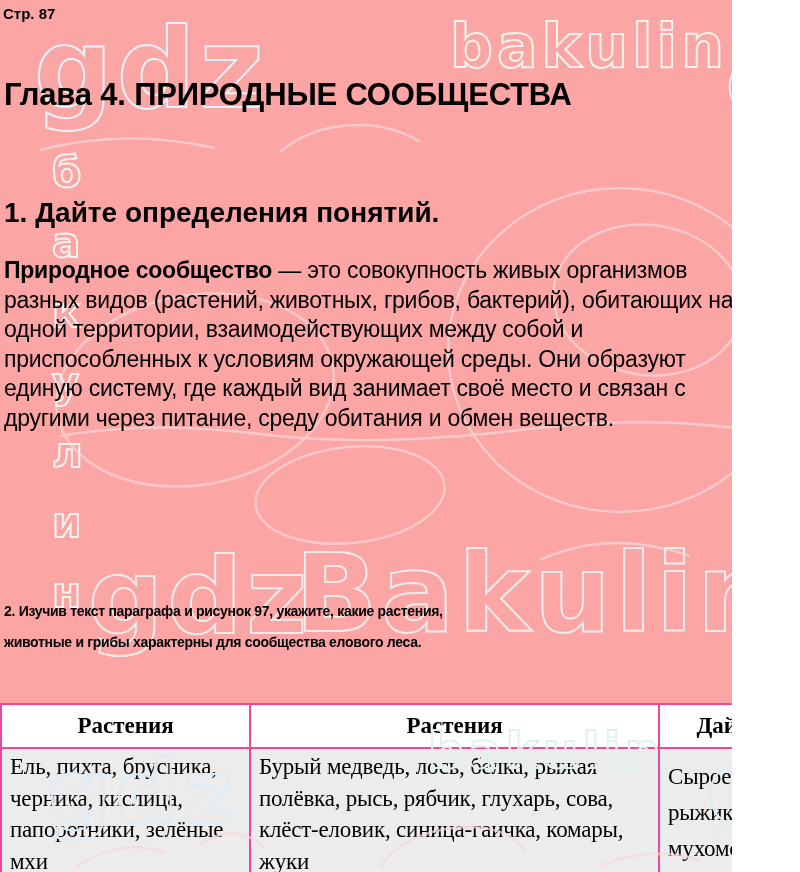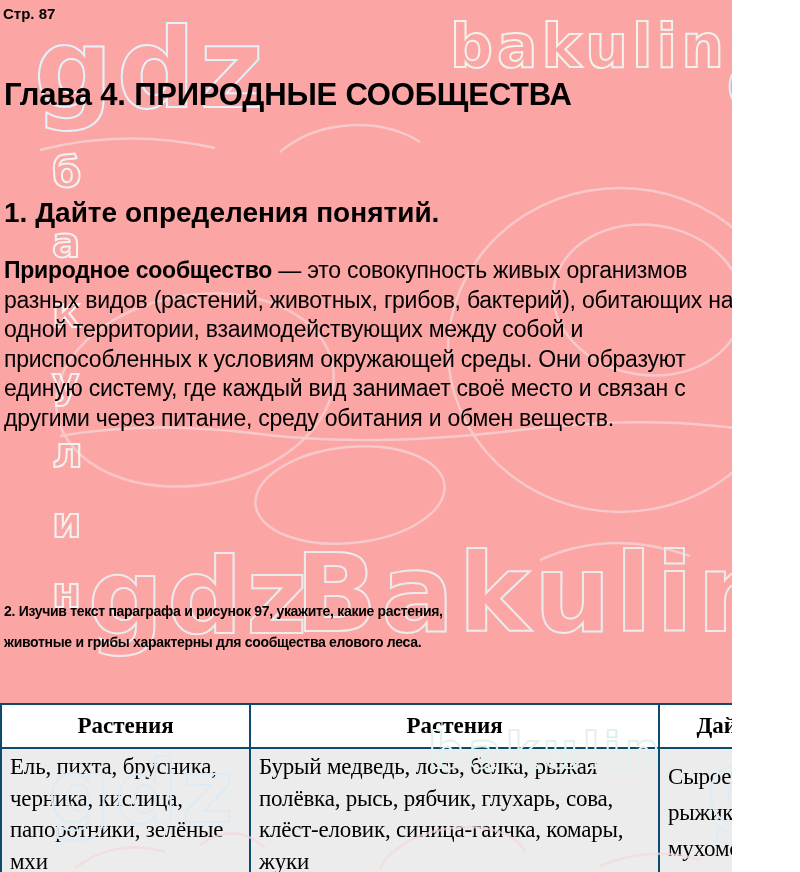--- a/index.html
+++ b/index.html
@@ -52,21 +52,21 @@
     font-size:14px;font-weight:bold;line-height:30.5px;letter-spacing:-0.3px;
     white-space:pre-line;
   }
   
   .answer-table{
     position:absolute;left:0;top:703px;z-index:1;
     width:795px;border-collapse:collapse;table-layout:fixed;
     font-family:"Liberation Serif","DejaVu Serif",serif;
   }
   .answer-table th,.answer-table td{
-    border:2px solid #0c4a6e;
+    border:2px solid #ec4899;
   }
   .answer-table th{
     height:40px;background:#ffffff;
     font-size:23px;font-weight:bold;text-align:center;vertical-align:middle;
   }
   .answer-table td{
     height:115px;background:#ececec;
     font-size:23px;line-height:31.5px;letter-spacing:-0.2px;
     vertical-align:top;padding:2px 8px 0 8px;
     white-space:pre-line;

